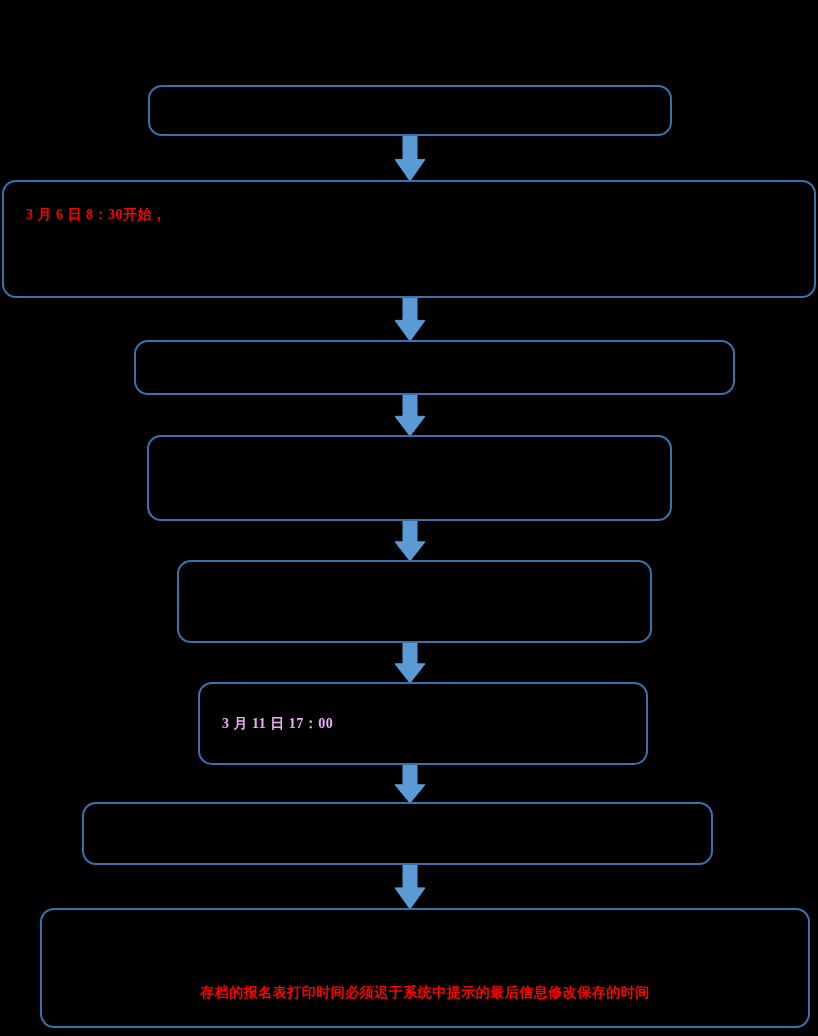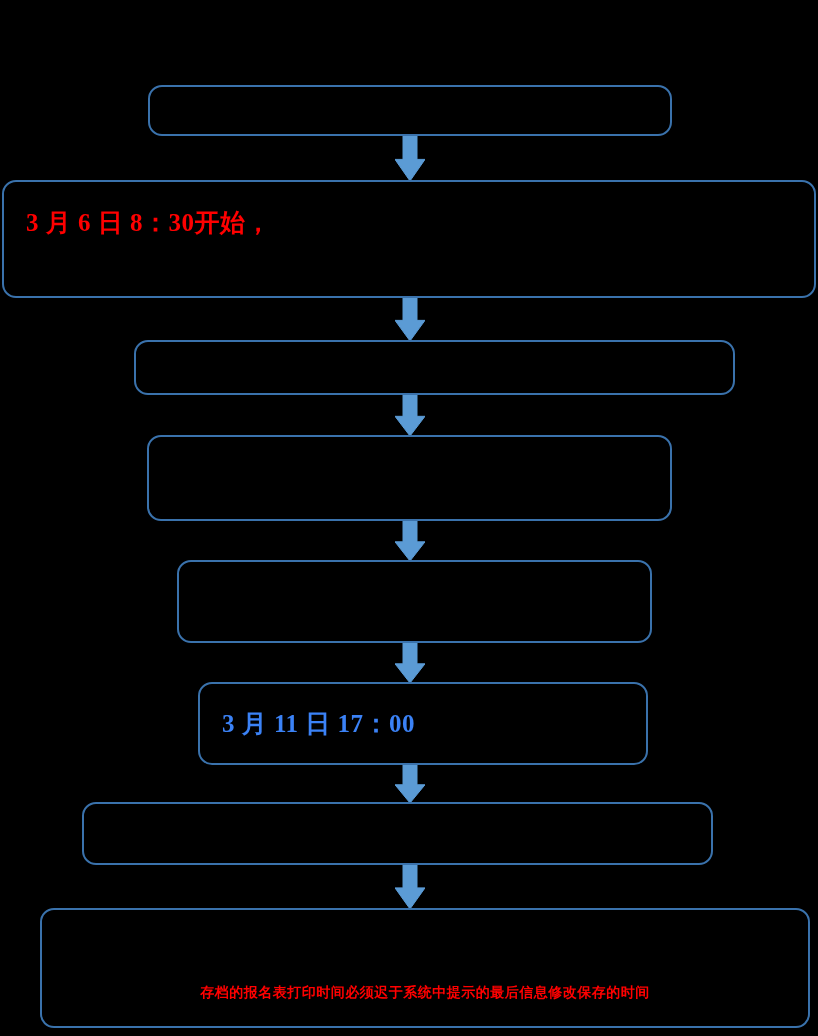--- a/index.html
+++ b/index.html
@@ -24,21 +24,21 @@
     border: 2px solid #3a72ac;
     border-radius: 14px;
     background: transparent;
     display: flex;
     align-items: center;
     justify-content: flex-start;
   }
   .node-label {
     color: #ff0000;
     font-weight: bold;
-    font-size: 25px;
+    font-size: 14px;
     letter-spacing: 0.5px;
     white-space: nowrap;
     padding-left: 22px;
   }
   .node-label.centered {
     width: 100%;
     text-align: center;
     padding-left: 0;
     padding-right: 0;
     font-size: 14px;
@@ -110,21 +110,21 @@
     <div class="node" style="left: 134px; top: 340px; width: 601px; height: 55px; border-color: rgb(58, 114, 172);">
       <span class="node-label" style="color: rgb(255, 0, 0);"></span>
     </div>
     <div class="node" style="left: 147px; top: 435px; width: 525px; height: 86px; border-color: rgb(58, 114, 172);">
       <span class="node-label" style="color: rgb(255, 0, 0);"></span>
     </div>
     <div class="node" style="left: 177px; top: 560px; width: 475px; height: 83px; border-color: rgb(58, 114, 172);">
       <span class="node-label" style="color: rgb(255, 0, 0);"></span>
     </div>
     <div class="node" style="left: 198px; top: 682px; width: 450px; height: 83px; border-color: rgb(58, 114, 172);">
-      <span class="node-label" style="color: #3b82f6;">3 月 11 日 17：00</span>
+      <span class="node-label" style="color: #f0abfc;">3 月 11 日 17：00</span>
     </div>
     <div class="node" style="left: 82px; top: 802px; width: 631px; height: 63px; border-color: rgb(58, 114, 172);">
       <span class="node-label" style="color: rgb(255, 0, 0);"></span>
     </div>
     <div class="node align-bottom-text" style="left: 40px; top: 908px; width: 770px; height: 120px; border-color: rgb(58, 114, 172);">
       <span class="node-label centered" style="color: rgb(255, 0, 0);">存档的报名表打印时间必须迟于系统中提示的最后信息修改保存的时间</span>
     </div>
   </div>
 
 </body></html>

